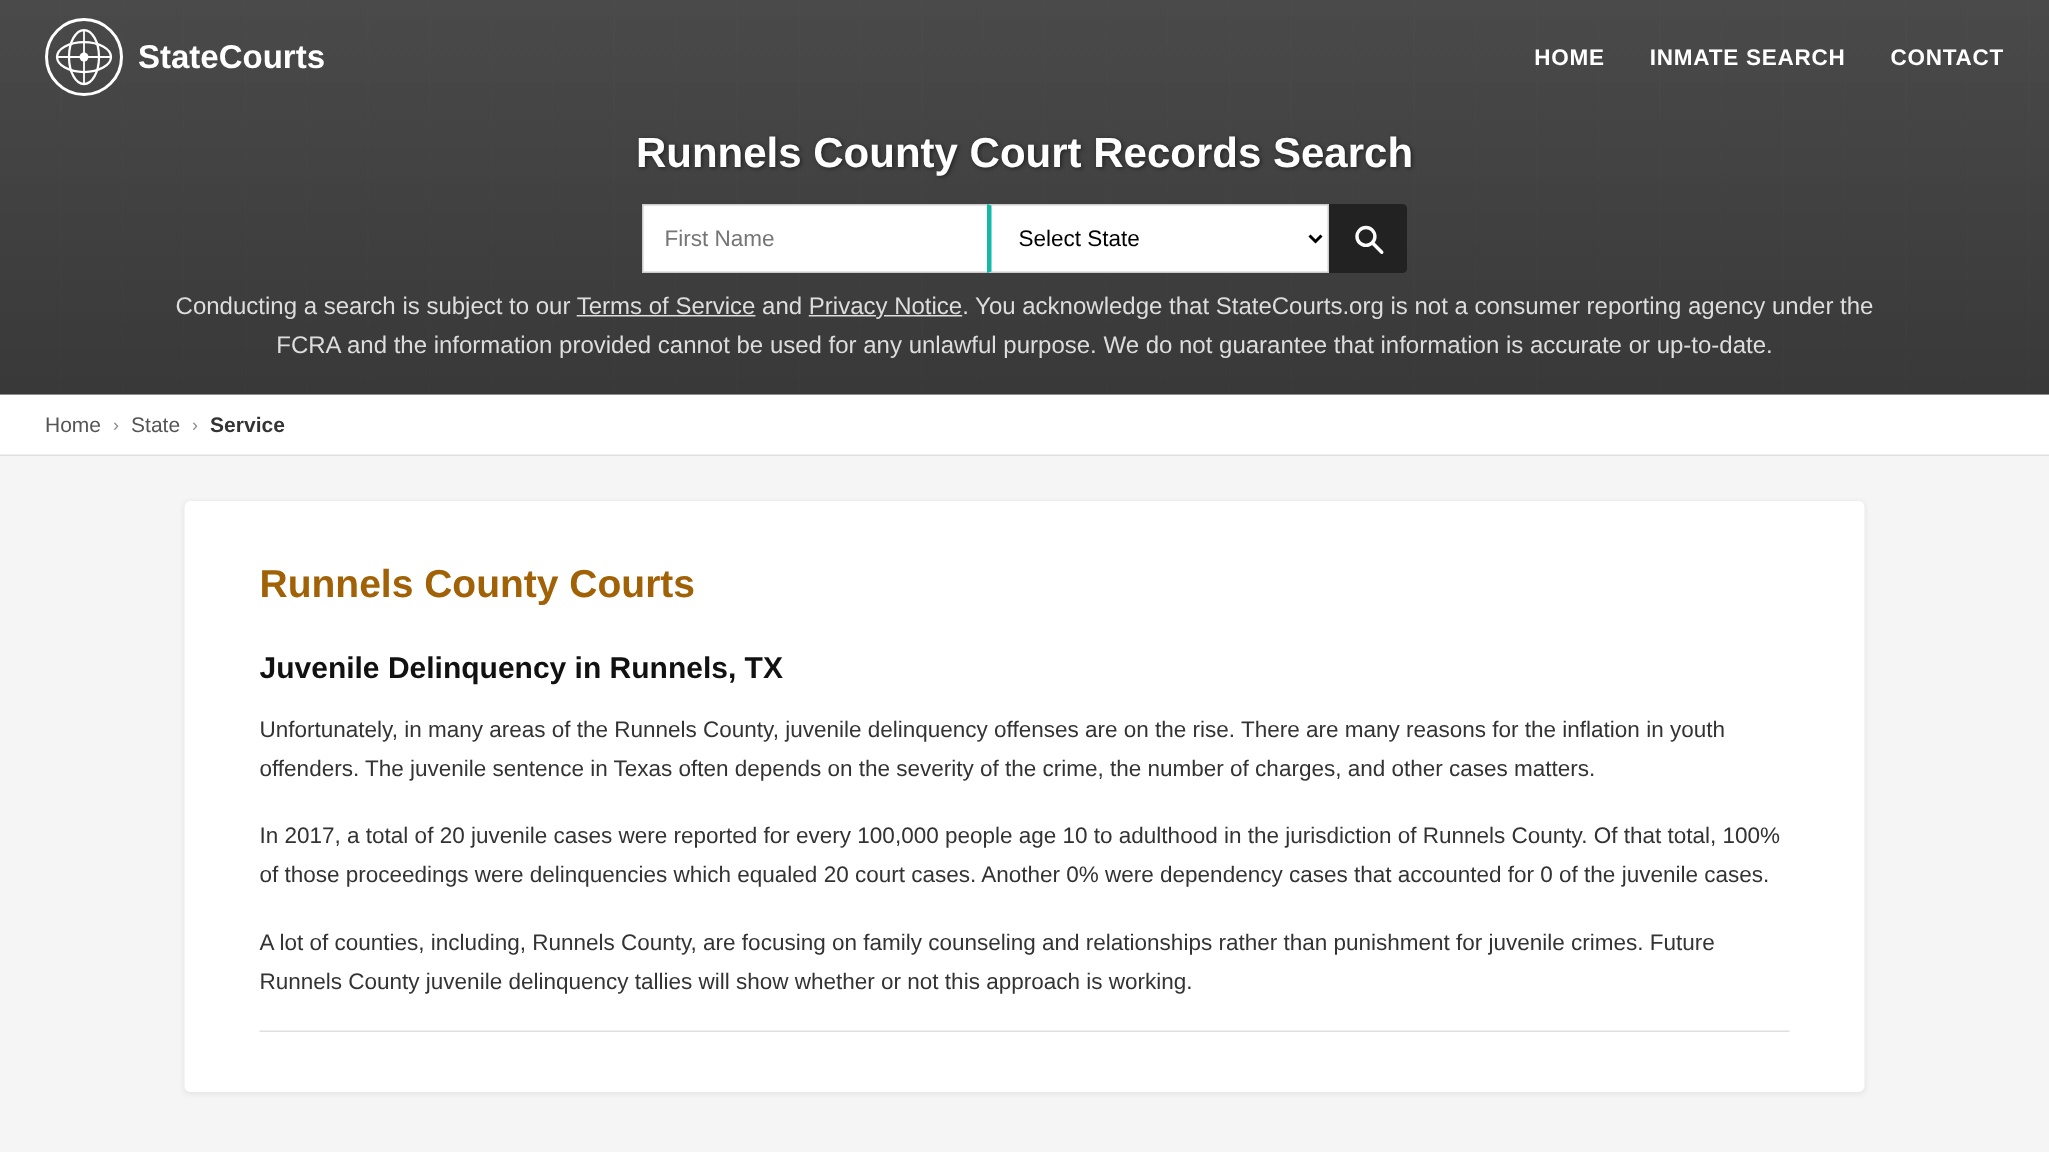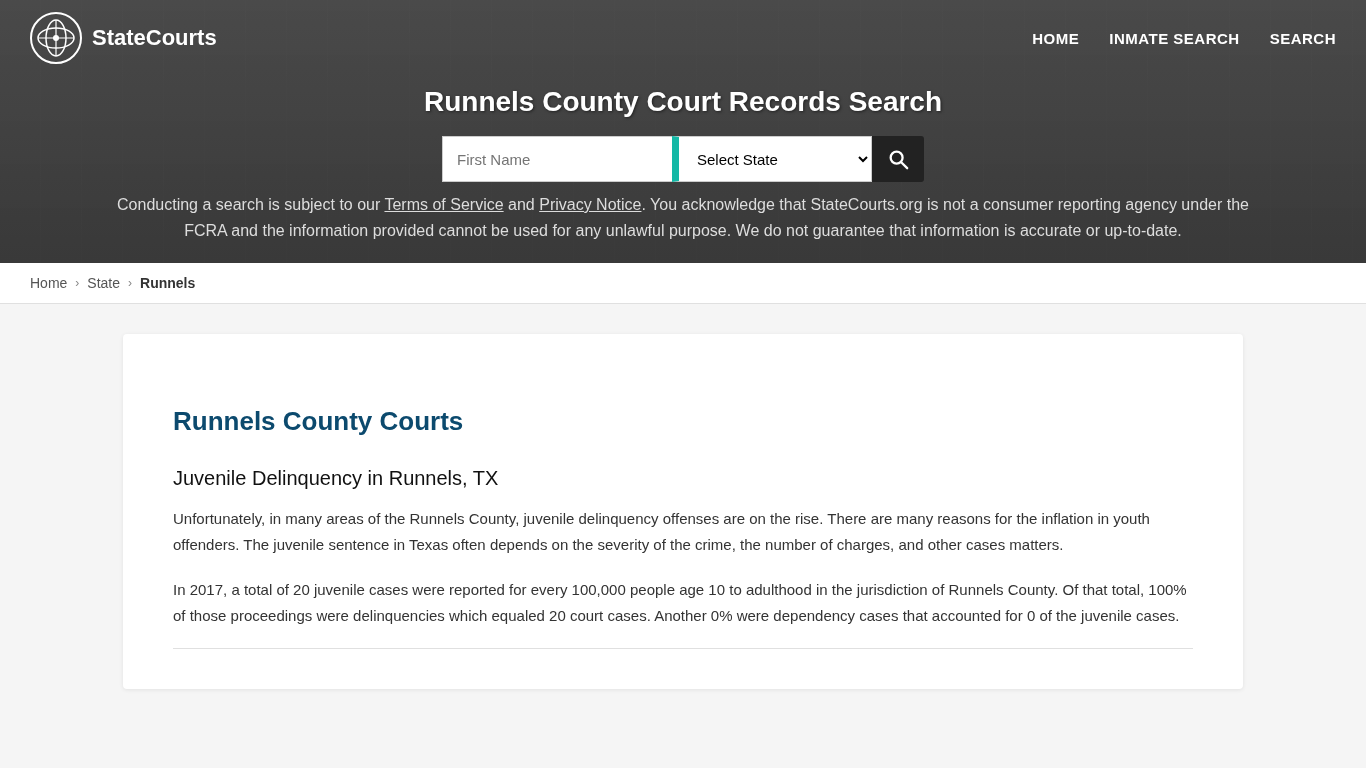--- a/index.html
+++ b/index.html
@@ -90,22 +90,22 @@
       border-right: none;
       border-radius: 0;
       width: 230px;
     }
     .search-bar input:nth-child(2) {
       border-right: none;
       border-left: 1px solid #ccc;
       width: 230px;
     }
     .search-bar select {
-      border-left: 7px solid #14b8a6;
-      width: 200px;
+      border-left: 3px solid #14b8a6;
+      width: 228px;
       appearance: auto;
     }
     .search-btn {
       width: 52px;
       height: 46px;
       background: #222;
       border: none;
       cursor: pointer;
       display: flex;
       align-items: center;
@@ -160,27 +160,26 @@
     }
     .content-card {
       background: #fff;
       border-radius: 4px;
       padding: 40px 50px;
       box-shadow: 0 1px 4px rgba(0,0,0,0.08);
     }
     .content-card h1 {
       font-size: 26px;
       font-weight: bold;
-      color: #0c4a6e;
+      color: #a16207;
       margin-bottom: 30px;
-      margin-top: 32px;
     }
     .content-card h2 {
       font-size: 20px;
-      font-weight: normal;
+      font-weight: bold;
       color: #111;
       margin-bottom: 16px;
     }
     .content-card p {
       font-size: 15px;
       color: #333;
       line-height: 1.7;
       margin-bottom: 20px;
     }
     .content-card hr {
@@ -202,21 +201,21 @@
         <ellipse cx="26" cy="26" rx="18" ry="10" fill="none" stroke="#fff" stroke-width="1.5"></ellipse>
         <circle cx="26" cy="26" r="3" fill="#fff"></circle>
         <line x1="26" y1="8" x2="26" y2="44" stroke="#fff" stroke-width="1.2"></line>
         <line x1="8" y1="26" x2="44" y2="26" stroke="#fff" stroke-width="1.2"></line>
       </svg>
       <span class="logo-text">StateCourts</span>
     </a>
     <div class="nav-links">
       <a class="nav-link" href="#">HOME</a>
       <a class="nav-link" href="#">INMATE SEARCH</a>
-      <a class="nav-link" href="#">SEARCH</a>
+      <a class="nav-link" href="#">CONTACT</a>
     </div>
   </nav>
 
   <div class="header-content">
     <h1 class="page-title">Runnels County Court Records Search</h1>
     <div class="search-bar">
       <input type="text" placeholder="First Name" style="">
       <select>
         <option>Select State</option>
         <option>Alabama</option><option>Alaska</option><option>Arizona</option>
@@ -248,24 +247,25 @@
       <span>Conducting a search is subject to our </span><a href="#">Terms of Service</a><span> and </span><a href="#">Privacy Notice</a><span>. You acknowledge that StateCourts.org is not a consumer reporting agency under the FCRA and the information provided cannot be used for any unlawful purpose. We do not guarantee that information is accurate or up-to-date.</span>
     </div>
   </div>
 </header>
 
 <nav class="breadcrumb">
   <a href="#">Home</a>
   <span class="breadcrumb-sep">›</span>
   <a href="#">State</a>
   <span class="breadcrumb-sep">›</span>
-  <span class="breadcrumb-current">Runnels</span>
+  <span class="breadcrumb-current">Service</span>
 </nav>
 
 <div class="main-wrapper">
   <div class="content-card">
     <h1>Runnels County Courts</h1>
     <h2>Juvenile Delinquency in Runnels, TX</h2>
     <p>Unfortunately, in many areas of the Runnels County, juvenile delinquency offenses are on the rise. There are many reasons for the inflation in youth offenders. The juvenile sentence in Texas often depends on the severity of the crime, the number of charges, and other cases matters.</p>
     <p>In 2017, a total of 20 juvenile cases were reported for every 100,000 people age 10 to adulthood in the jurisdiction of Runnels County. Of that total, 100% of those proceedings were delinquencies which equaled 20 court cases. Another 0% were dependency cases that accounted for 0 of the juvenile cases.</p>
+    <p>A lot of counties, including, Runnels County, are focusing on family counseling and relationships rather than punishment for juvenile crimes. Future Runnels County juvenile delinquency tallies will show whether or not this approach is working.</p>
     <hr>
   </div>
 </div>
 
 </body></html>

